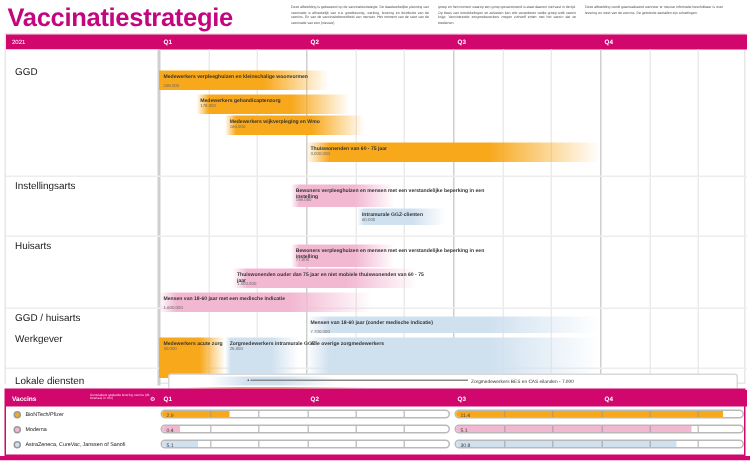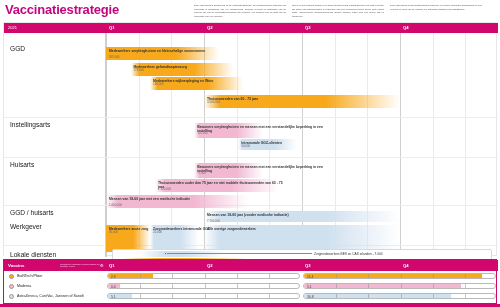--- a/index.html
+++ b/index.html
@@ -12,21 +12,21 @@
   }
 
   
   #header {
     position: absolute; left: 0; top: 0;
     width: 500px; height: 22px;
     background: #ffffff;
     display: flex; align-items: flex-start;
   }
   #title {
-    font-size: 13px; font-weight: bold; color: #c4057e;
+    font-size: 17px; font-weight: bold; color: #c4057e;
     padding: 2px 0 0 5px; letter-spacing: -0.2px;
     white-space: nowrap;
   }
   .intro-col {
     font-size: 2.35px; line-height: 1.55; color: #4a4a4a;
     padding-top: 3px; text-align: justify;
   }
   #intro1 { position: absolute; left: 194px; top: 1px; width: 92px; }
   #intro2 { position: absolute; left: 292px; top: 1px; width: 92px; }
   #intro3 { position: absolute; left: 390px; top: 1px; width: 92px; }

